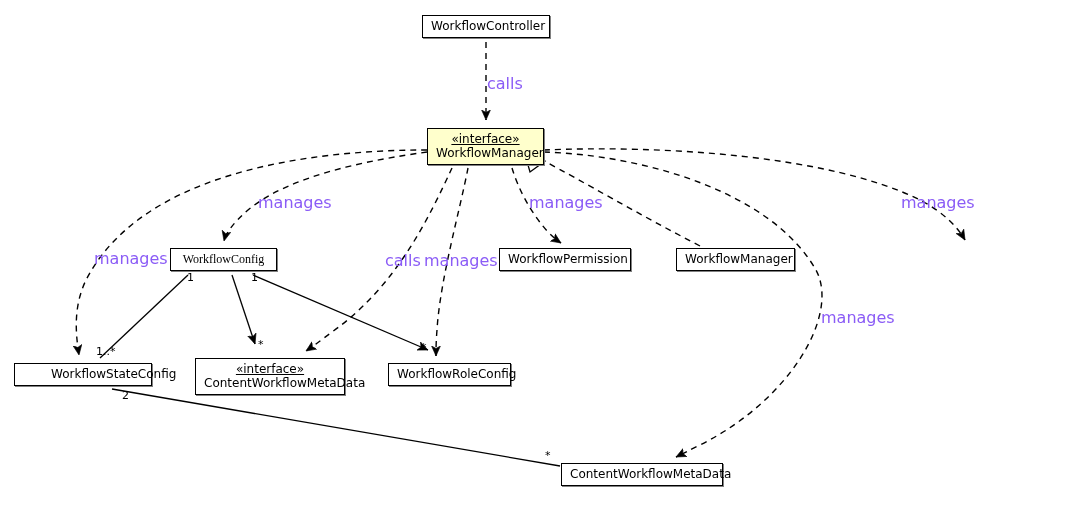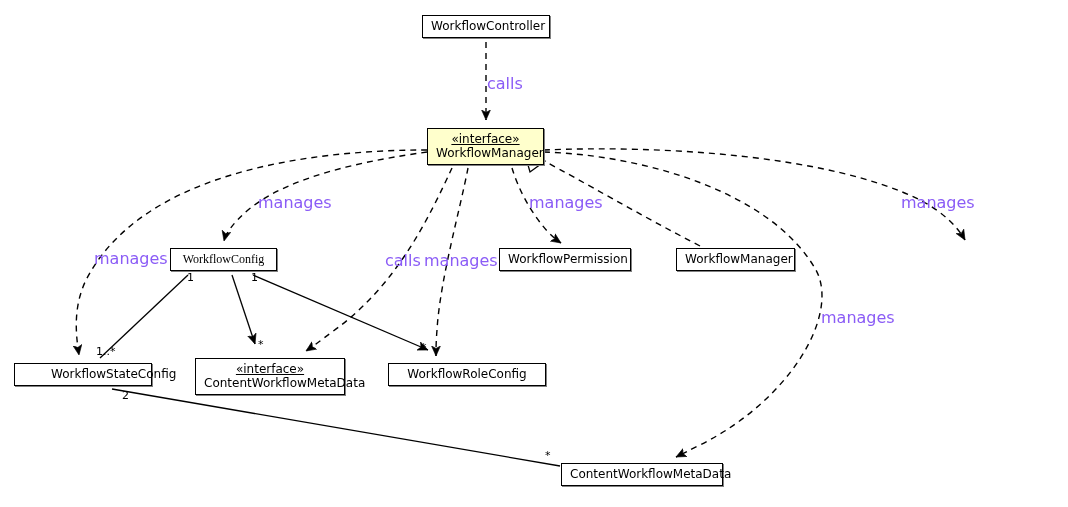--- a/index.html
+++ b/index.html
@@ -175,21 +175,21 @@
 
   <div class="node" style="left:14px; top:363px; width:138px;padding-left:36px;">
     <span class="nname">WorkflowStateConfig</span>
   </div>
 
   <div class="node" style="left:195px; top:358px; width:150px;">
     <span class="stereo">«interface»</span>
     <span class="nname">ContentWorkflowMetaData</span>
   </div>
 
-  <div class="node" style="left:388px; top:363px; width:158px;">
+  <div class="node" style="left:388px; top:363px; width:123px;">
     <span class="nname">WorkflowRoleConfig</span>
   </div>
 
   <div class="node" style="left:561px; top:463px; width:162px;">
     <span class="nname">ContentWorkflowMetaData</span>
   </div>
 
   <div class="edge-label" style="left:487px; top:77px;">calls</div>
   <div class="edge-label" style="left:94px; top:252px;">manages</div>
   <div class="edge-label" style="left:258px; top:196px;">manages</div>

